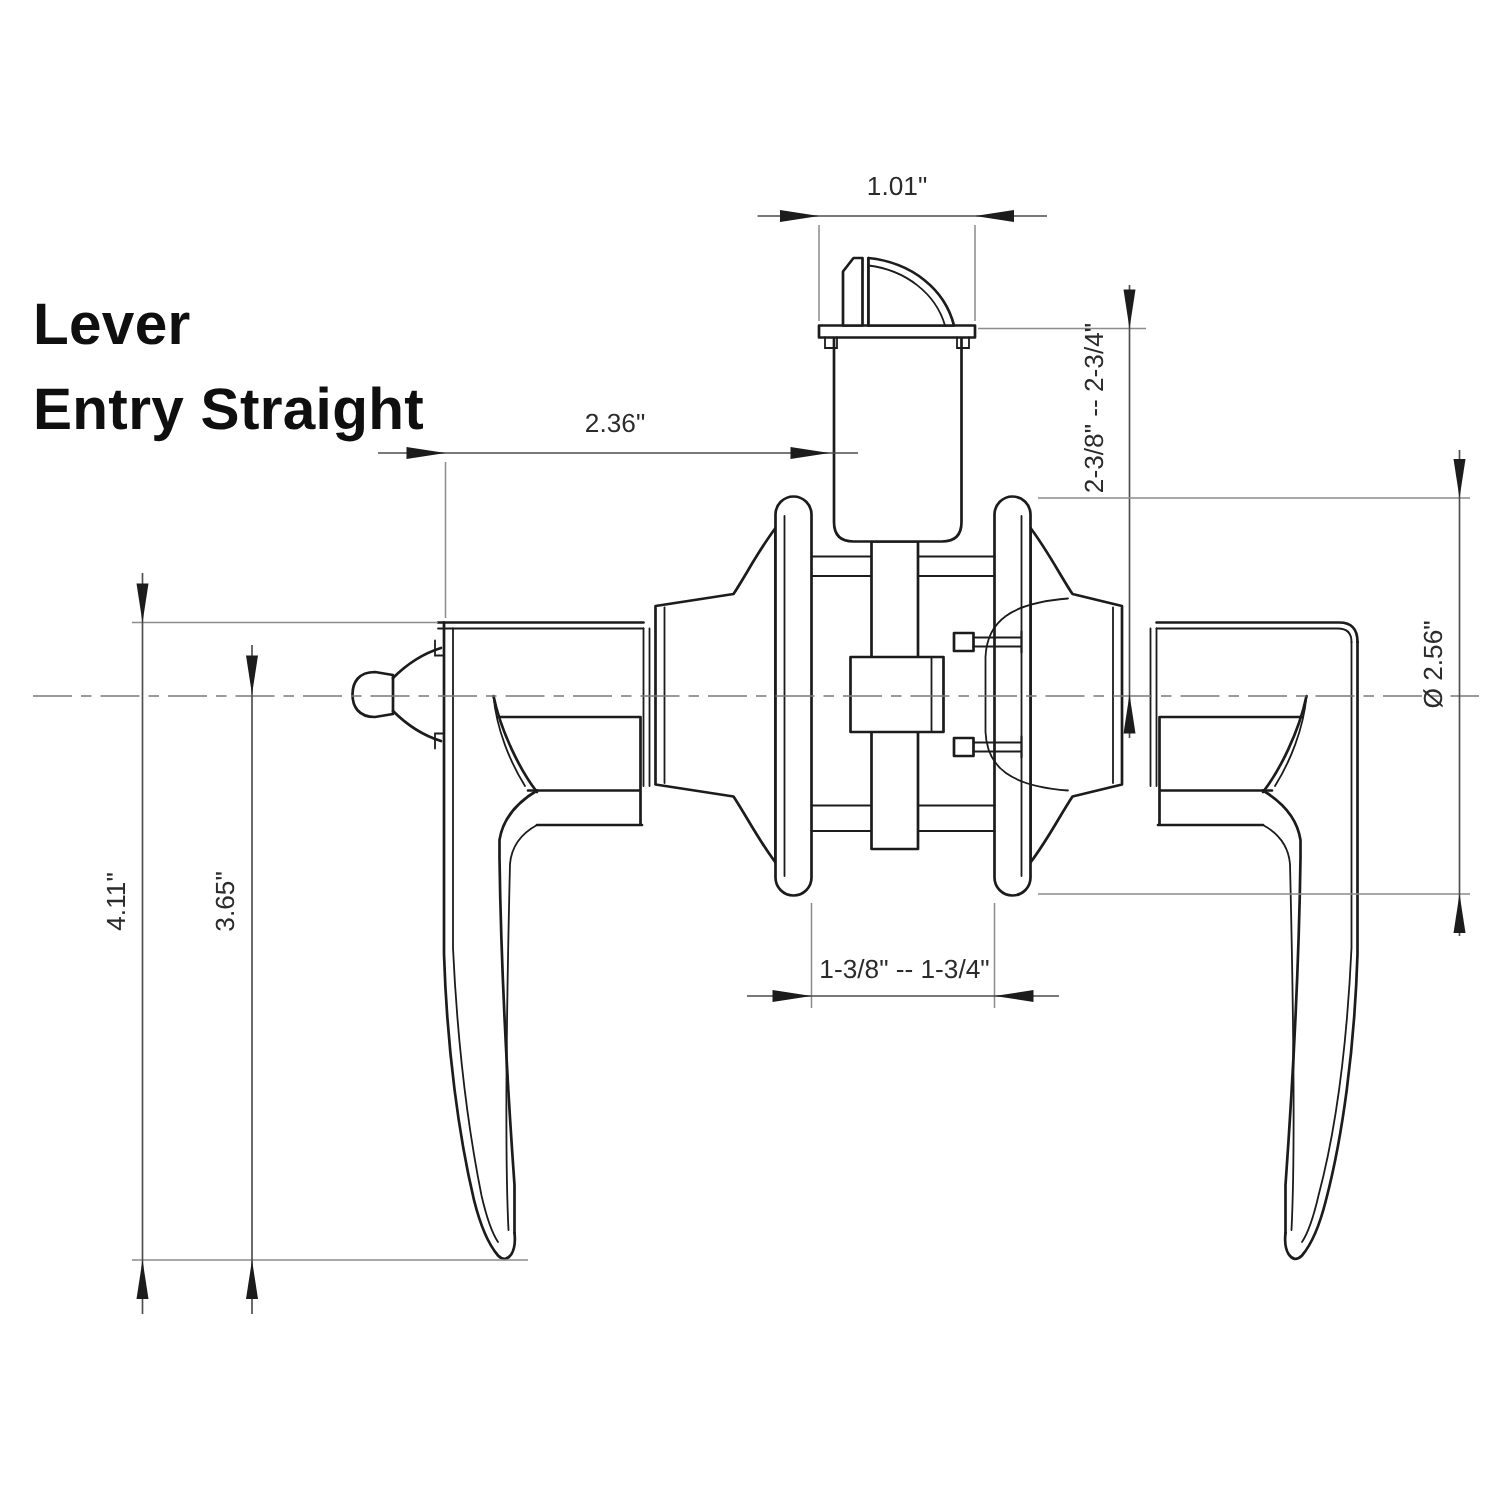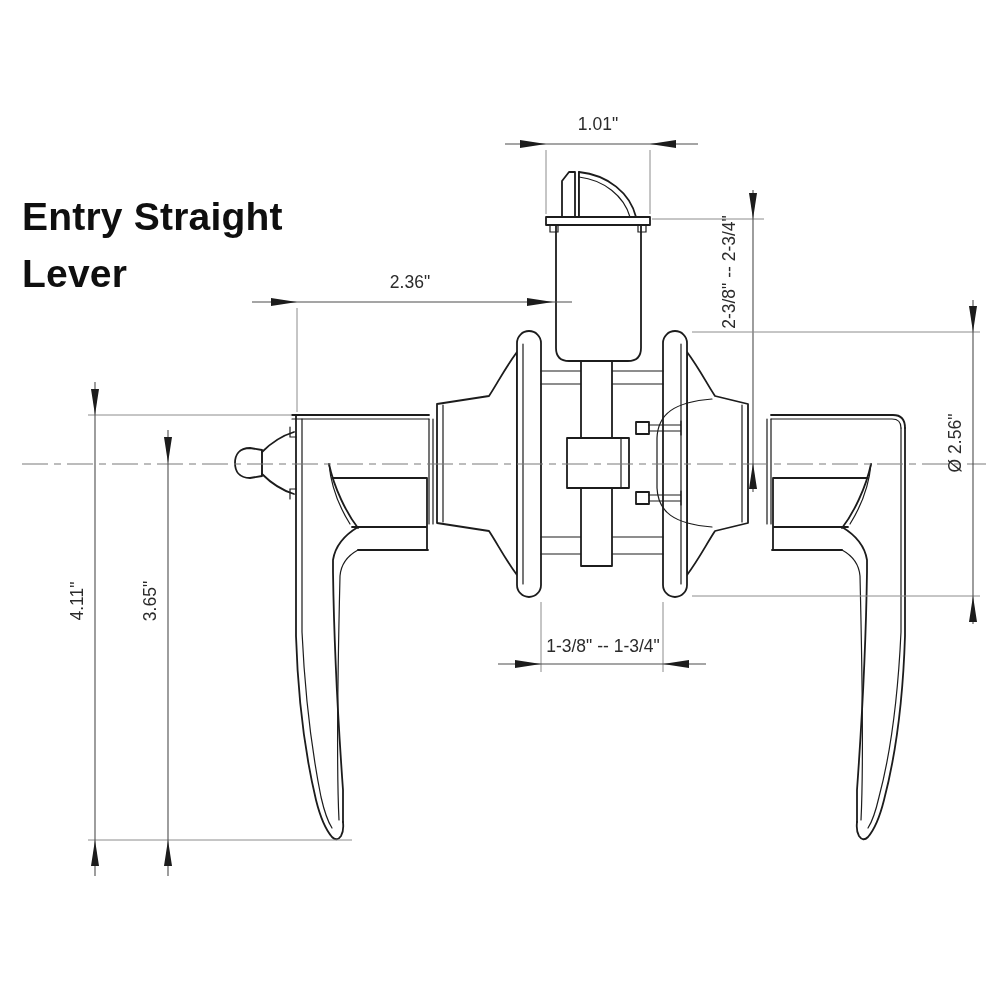--- a/index.html
+++ b/index.html
@@ -23,22 +23,22 @@
   .dimtext{
     font-family:"Liberation Sans","DejaVu Sans",sans-serif;
     font-size:17.5px;fill:#2b2b2b;
   }
   .centerline{stroke:#7a7a7a;stroke-width:1.1;stroke-dasharray:26 6 7 6;fill:none;}
 </style>
 </head>
 <body>
 
 <div class="title">
+  <span>Lever</span>
   <span>Entry Straight</span>
-  <span>Lever</span>
 </div>
 
 <svg width="1000" height="1000" viewBox="0 0 1000 1000">
 
   <g>
 
     <path class="part" d="M 292,415 H 429"></path>
     <path class="detail" d="M 292,419 H 429"></path>
 
     <path class="detail" d="M 429,419 V 524 M 433,419 V 524"></path>

